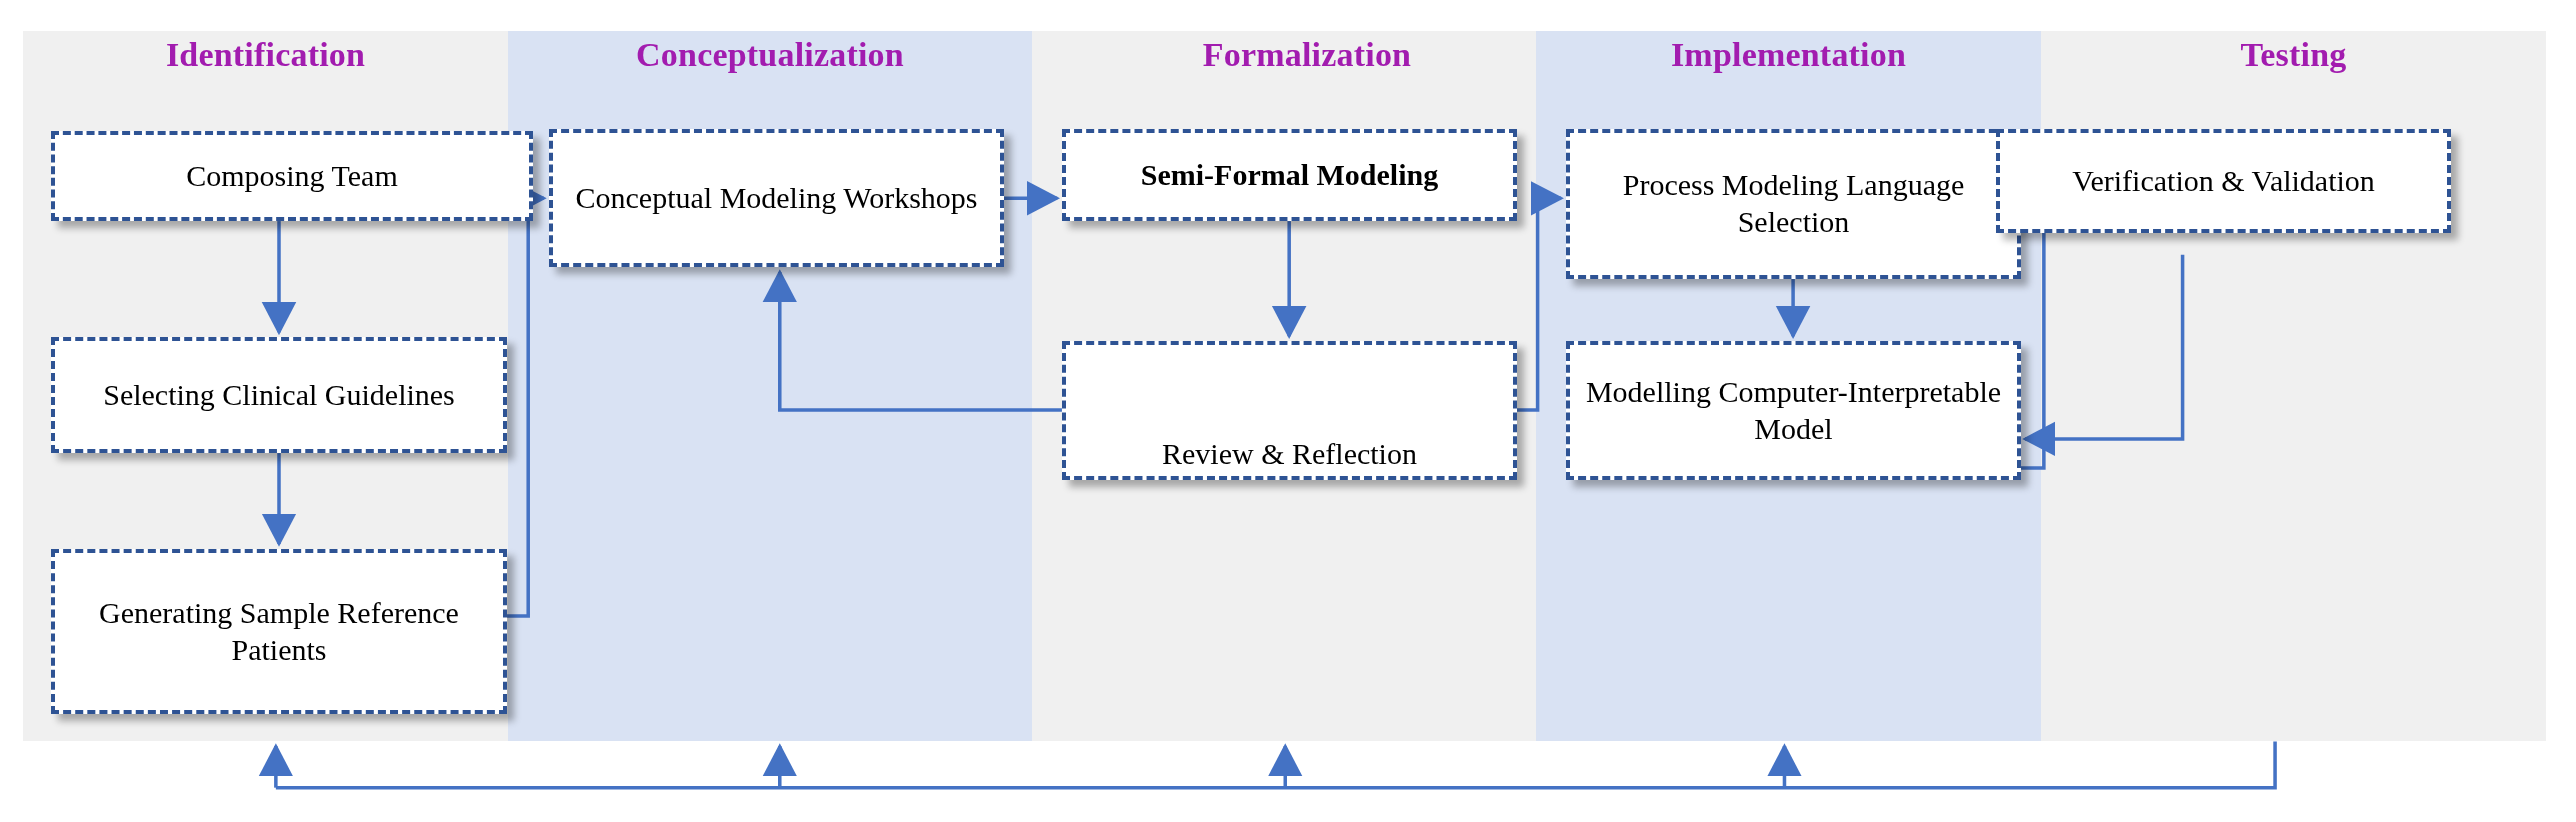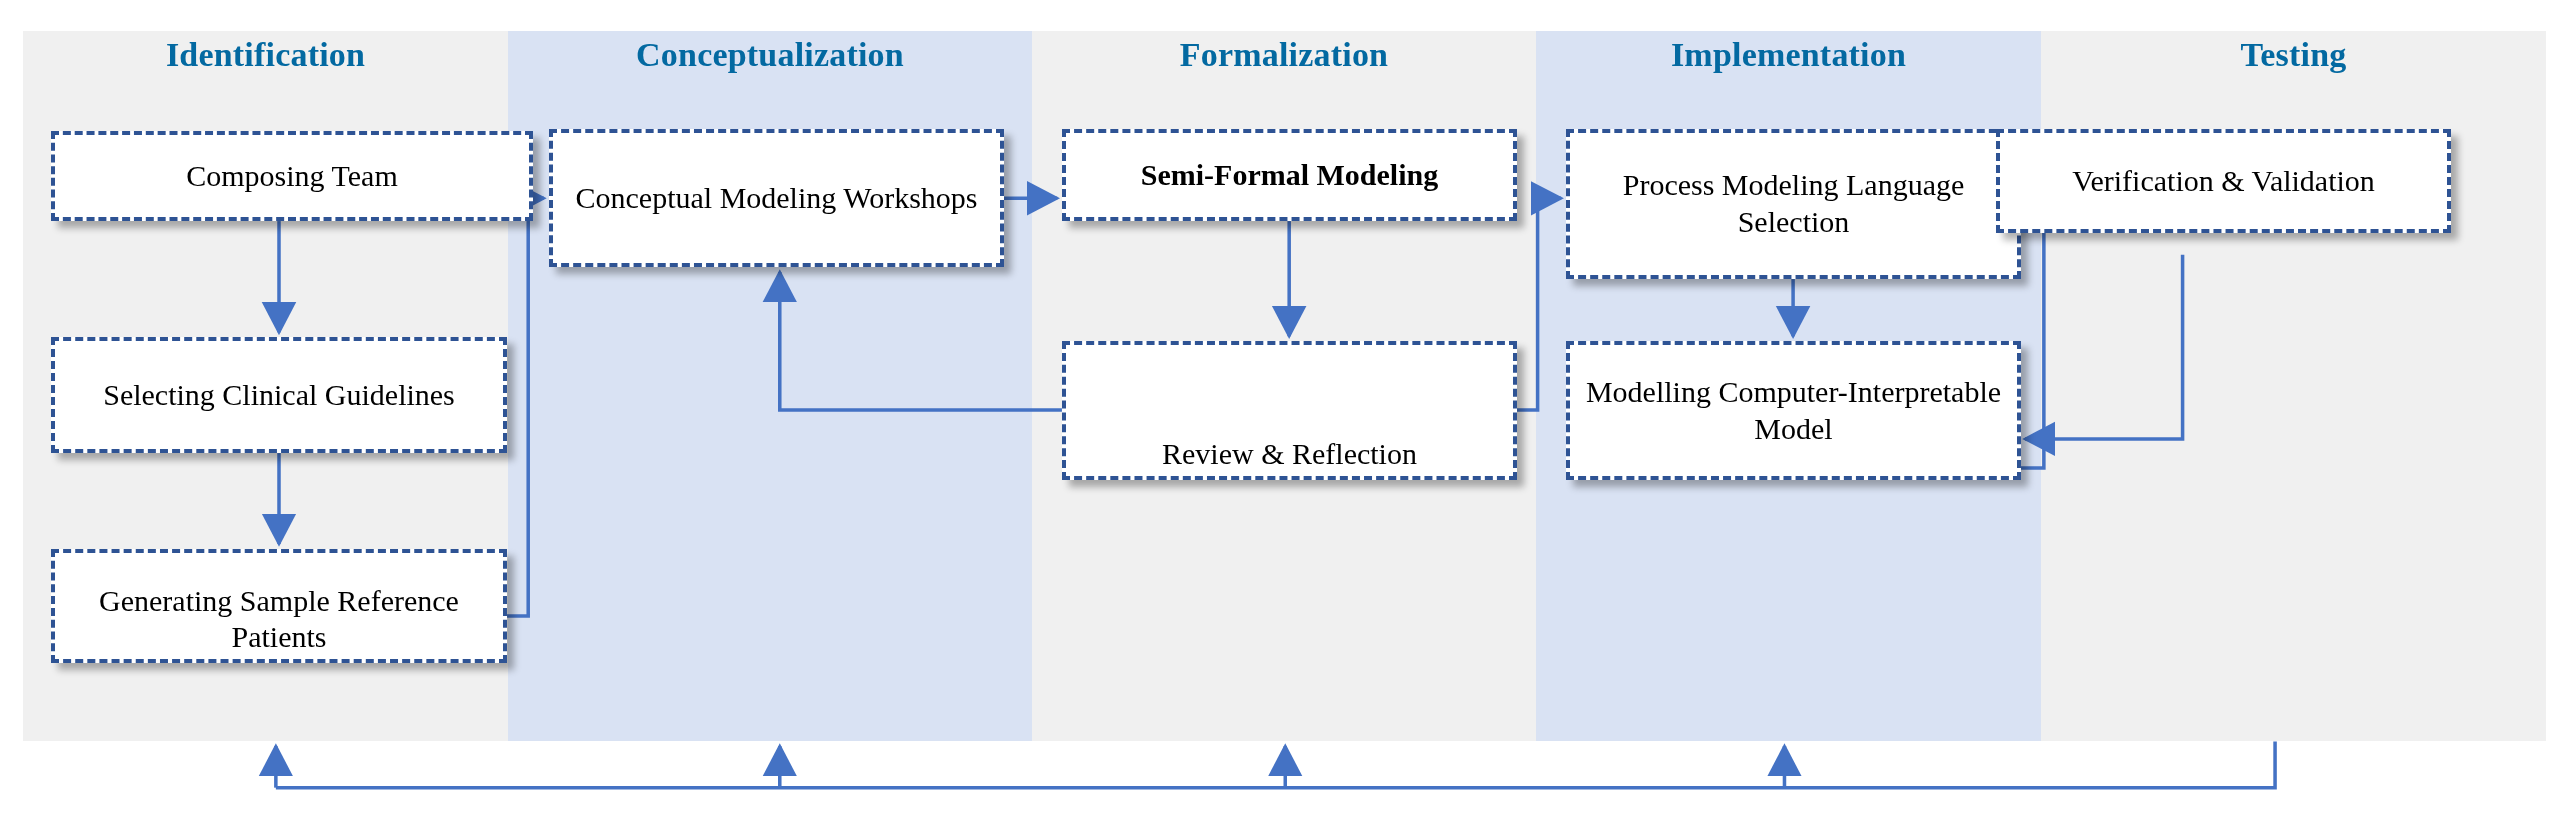--- a/index.html
+++ b/index.html
@@ -24,21 +24,21 @@
   }
   .band-grey  { background: #f0f0f0; }
   .band-blue  { background: #d9e2f3; }
 
   .phase-title {
     position: absolute;
     top: 36px;
     text-align: center;
     font-weight: bold;
     font-size: 34px;
-    color: #0369a1;
+    color: #a21caf;
     letter-spacing: 0.2px;
     white-space: nowrap;
   }
 
   .node {
     position: absolute;
     background: #ffffff;
     border: 4.7px dashed #2e5394;
     box-sizing: border-box;
     display: flex;
@@ -68,21 +68,21 @@
 <div id="canvas">
 
   <div class="phase-band band-grey" style="left:23px;  width:485px;"></div>
   <div class="phase-band band-blue" style="left:508px; width:524px;"></div>
   <div class="phase-band band-grey" style="left:1032px;width:504px;"></div>
   <div class="phase-band band-blue" style="left:1536px;width:505px;"></div>
   <div class="phase-band band-grey" style="left:2041px;width:505px;"></div>
 
   <div class="phase-title" style="left:23px;  width:485px;">Identification</div>
   <div class="phase-title" style="left:508px; width:524px;">Conceptualization</div>
-  <div class="phase-title" style="left:1032px;width:504px;">Formalization</div>
+  <div class="phase-title" style="left:1032px;width:504px;padding-left:23px;">Formalization</div>
   <div class="phase-title" style="left:1536px;width:505px;">Implementation</div>
   <div class="phase-title" style="left:2041px;width:505px;">Testing</div>
 
   <svg class="wires" viewBox="0 0 3287 1050">
     <defs>
       <marker id="ah" markerWidth="11" markerHeight="11" refX="8.6" refY="5.5" orient="auto" markerUnits="strokeWidth">
         <path d="M0,0.6 L9.4,5.5 L0,10.4 Z" fill="#4472c4"></path>
       </marker>
     </defs>
     <g fill="none" stroke="#4472c4" stroke-width="4.5">
@@ -115,21 +115,21 @@
   </svg>
 
   <div class="node" style="left:51px;  top:131px; width:482px; height:90px;">
     <span>Composing Team</span>
   </div>
 
   <div class="node" style="left:51px;  top:337px; width:456px; height:116px;">
     <span>Selecting Clinical Guidelines</span>
   </div>
 
-  <div class="node" style="left:51px;  top:549px; width:456px; height:114px;align-items:flex-end;">
+  <div class="node" style="left:51px;  top:549px; width:456px; height:165px;">
     <span>Generating Sample Reference Patients</span>
   </div>
 
   <div class="node" style="left:549px; top:129px; width:455px; height:138px;">
     <span>Conceptual Modeling Workshops</span>
   </div>
 
   <div class="node" style="left:1062px;top:129px; width:455px; height:92px;font-weight:bold;">
     <span>Semi-Formal Modeling</span>
   </div>

